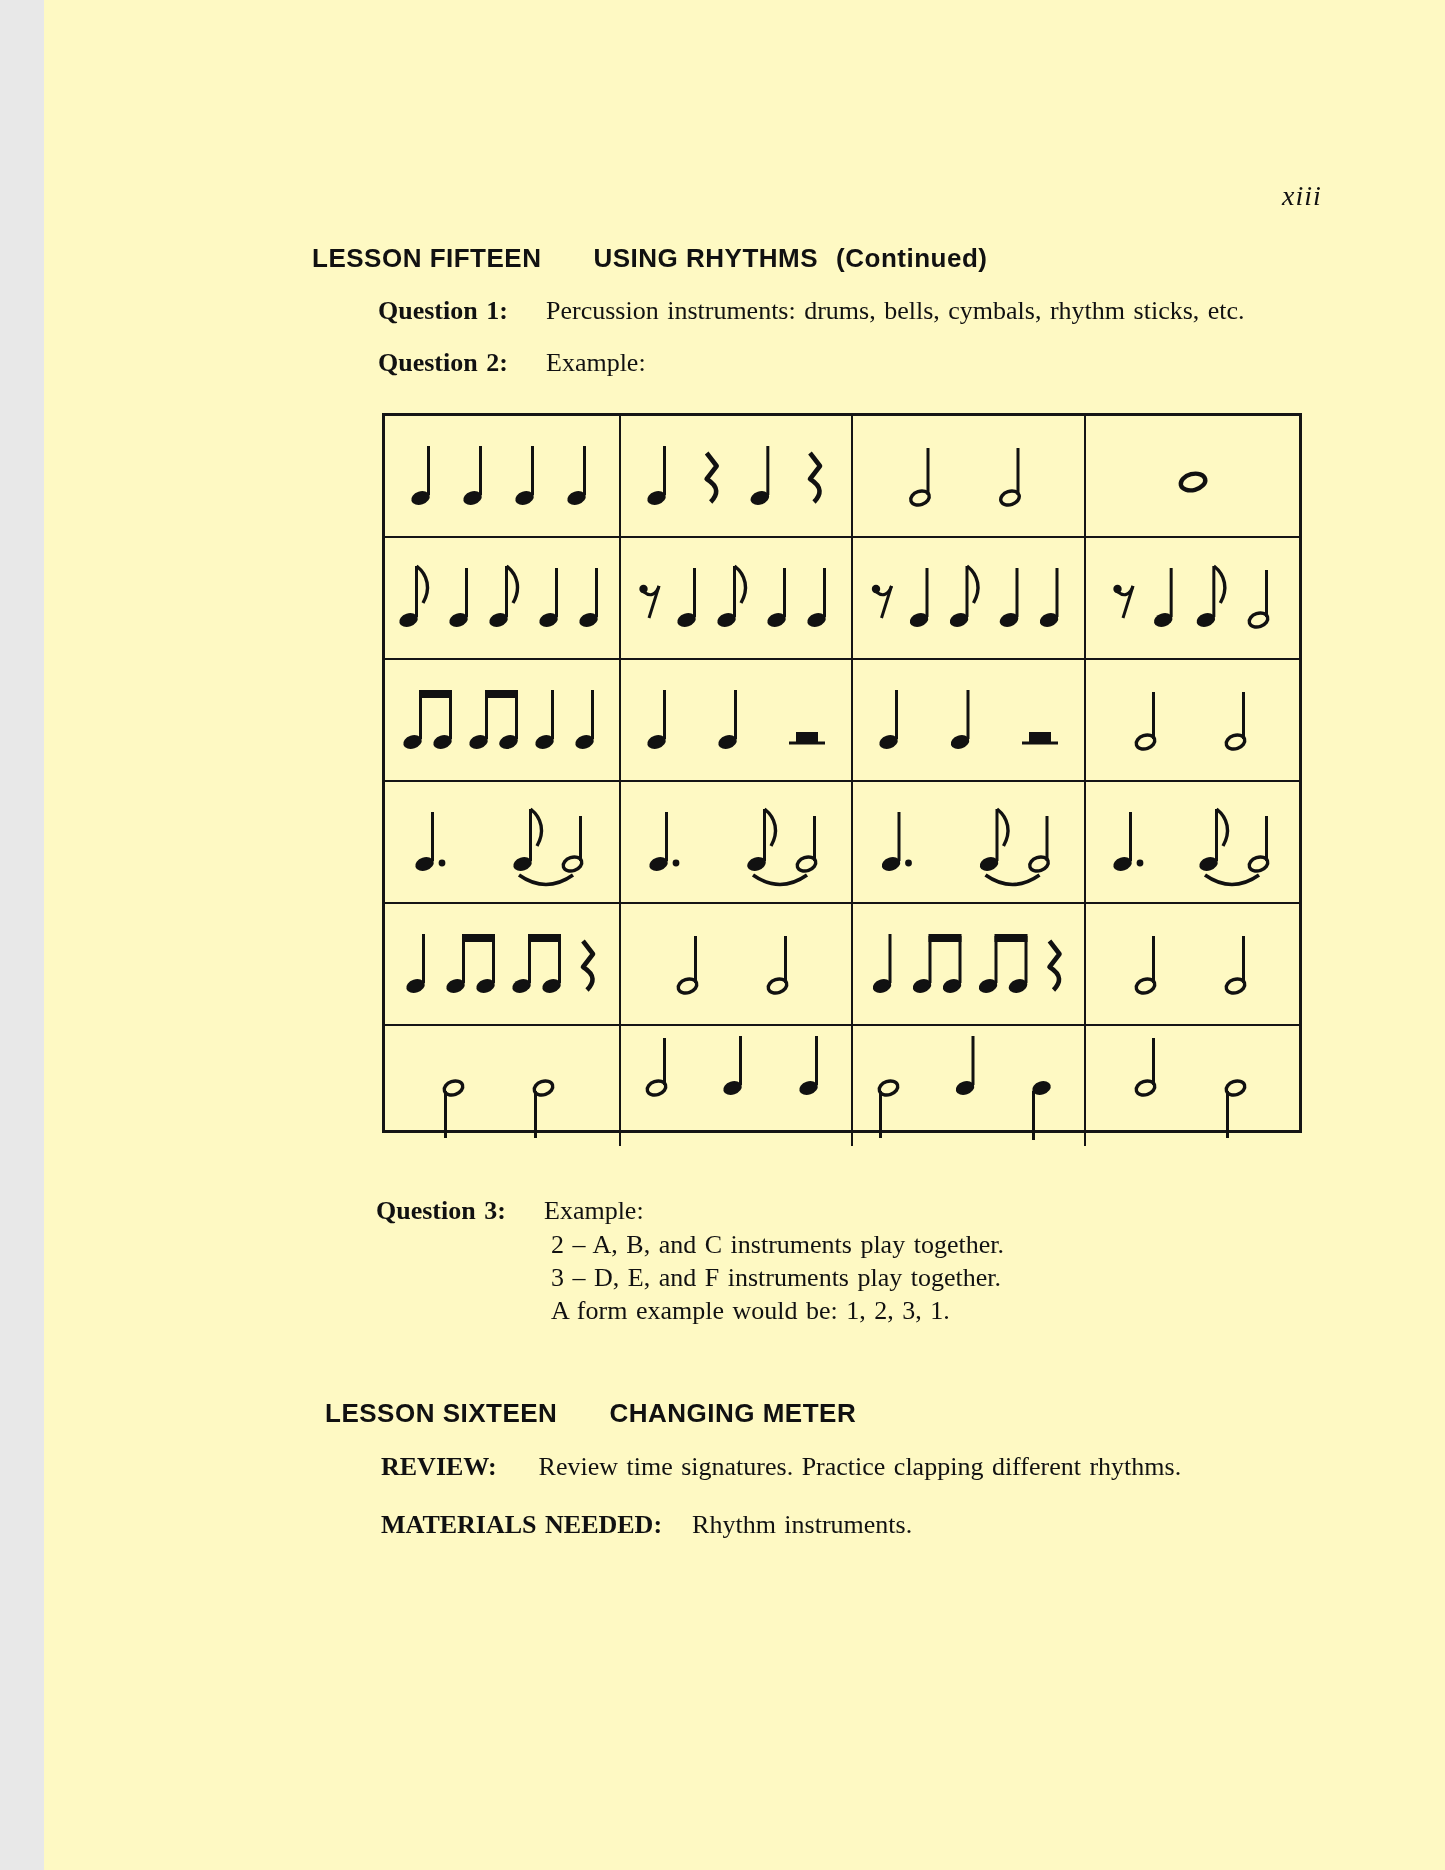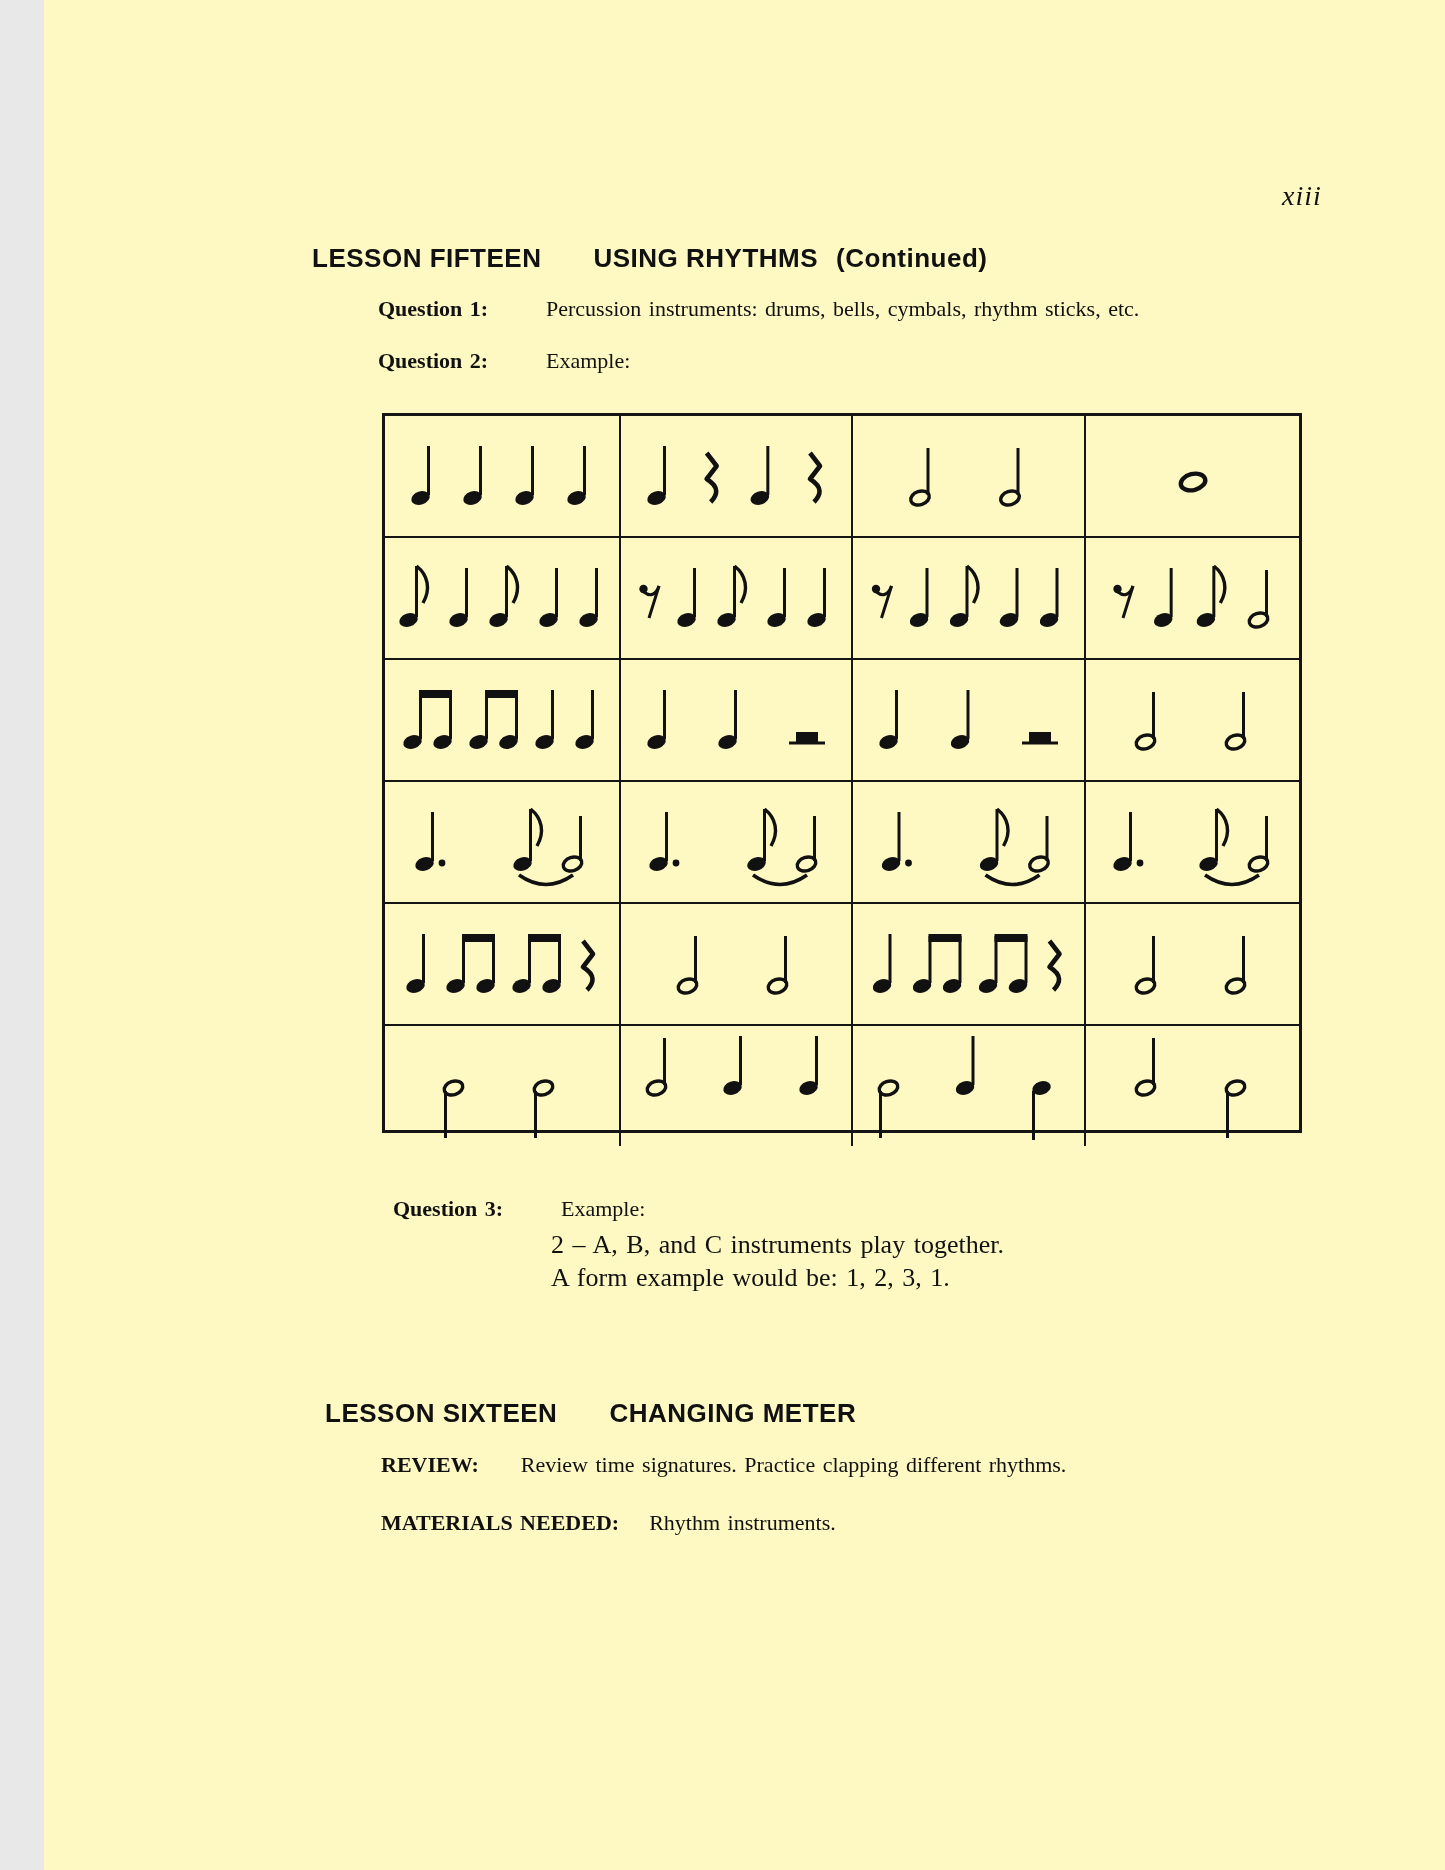--- a/index.html
+++ b/index.html
@@ -2,21 +2,21 @@
 <html><head>
 <meta charset="utf-8">
 <style>
   html,body{margin:0;padding:0;background:#e8e8e8;}
   #page{position:relative;width:1445px;height:1870px;background:#fef9c3;color:#111;
         font-family:"Liberation Serif", serif; overflow:hidden;margin-left:44px;}
   .abs{position:absolute;}
   .pgnum{font-style:italic;font-size:28px;letter-spacing:1px;}
   .h-sans{font-family:"Liberation Sans", sans-serif;font-weight:bold;font-size:26px;letter-spacing:.5px;white-space:nowrap;}
   .h-sans .gap-lg{margin-left:52px;} .h-sans .gap-sm{margin-left:18px;}
-  .line{font-size:22px;white-space:nowrap;word-spacing:2px;}
+  .line{font-size:26px;white-space:nowrap;word-spacing:2px;}
   .lbl{font-weight:bold;display:inline-block;}
   .lblw{width:168px;}
   .q3items{font-size:26px;line-height:33px;word-spacing:2px;}
   #grid{position:absolute;left:338px;top:413px;width:920px;height:720px;
         border:3px solid #151515;box-sizing:border-box;
         display:grid;grid-template-columns:236px 232px 233px 216px;grid-template-rows:repeat(6,1fr);}
   .cell{border-right:2px solid #151515;border-bottom:2px solid #151515;box-sizing:border-box;
         display:flex;align-items:center;justify-content:center;}
   .cell:nth-child(4n){border-right:none;}
   .cell:nth-last-child(-n+4){border-bottom:none;}
@@ -318,26 +318,27 @@
       <div class="cell">
         <svg width="208" height="120" viewBox="0 0 208 120">
           <ellipse cx="55.5" cy="62" rx="9.5" ry="6.6" transform="rotate(-18 55.5 62)" fill="none" stroke="#111111" stroke-width="3.4"></ellipse>
           <line x1="63.5" y1="59" x2="63.5" y2="12" stroke="#111111" stroke-width="3"></line>
           <ellipse cx="145.5" cy="62" rx="9.5" ry="6.6" transform="rotate(-18 145.5 62)" fill="none" stroke="#111111" stroke-width="3.4"></ellipse>
           <line x1="137.5" y1="65" x2="137.5" y2="112" stroke="#111111" stroke-width="3"></line>
         </svg>
       </div>
     </div>
 
-  <div class="abs line" style="left:349px;top:1196px;">
+  <div class="abs line" style="left:332px;top:1196px;">
     <span class="lbl lblw">Question 3:</span><span>Example:</span>
   </div>
 
   <div class="abs q3items" style="left:507px;top:1228px;">
     <div>2 – A, B, and C instruments play together.</div>
+    <div>3 – D, E, and F instruments play together.</div>
     <div>A form example would be:  1, 2, 3, 1.</div>
   </div>
 
   <div class="abs h-sans" style="left:281px;top:1398px;">
     <span>LESSON SIXTEEN</span><span class="gap-lg">CHANGING METER</span>
   </div>
 
   <div class="abs line" style="left:337px;top:1452px;">
     <span class="lbl" style="margin-right:42px;">REVIEW:</span><span>Review time signatures. Practice clapping different rhythms.</span>
   </div>

